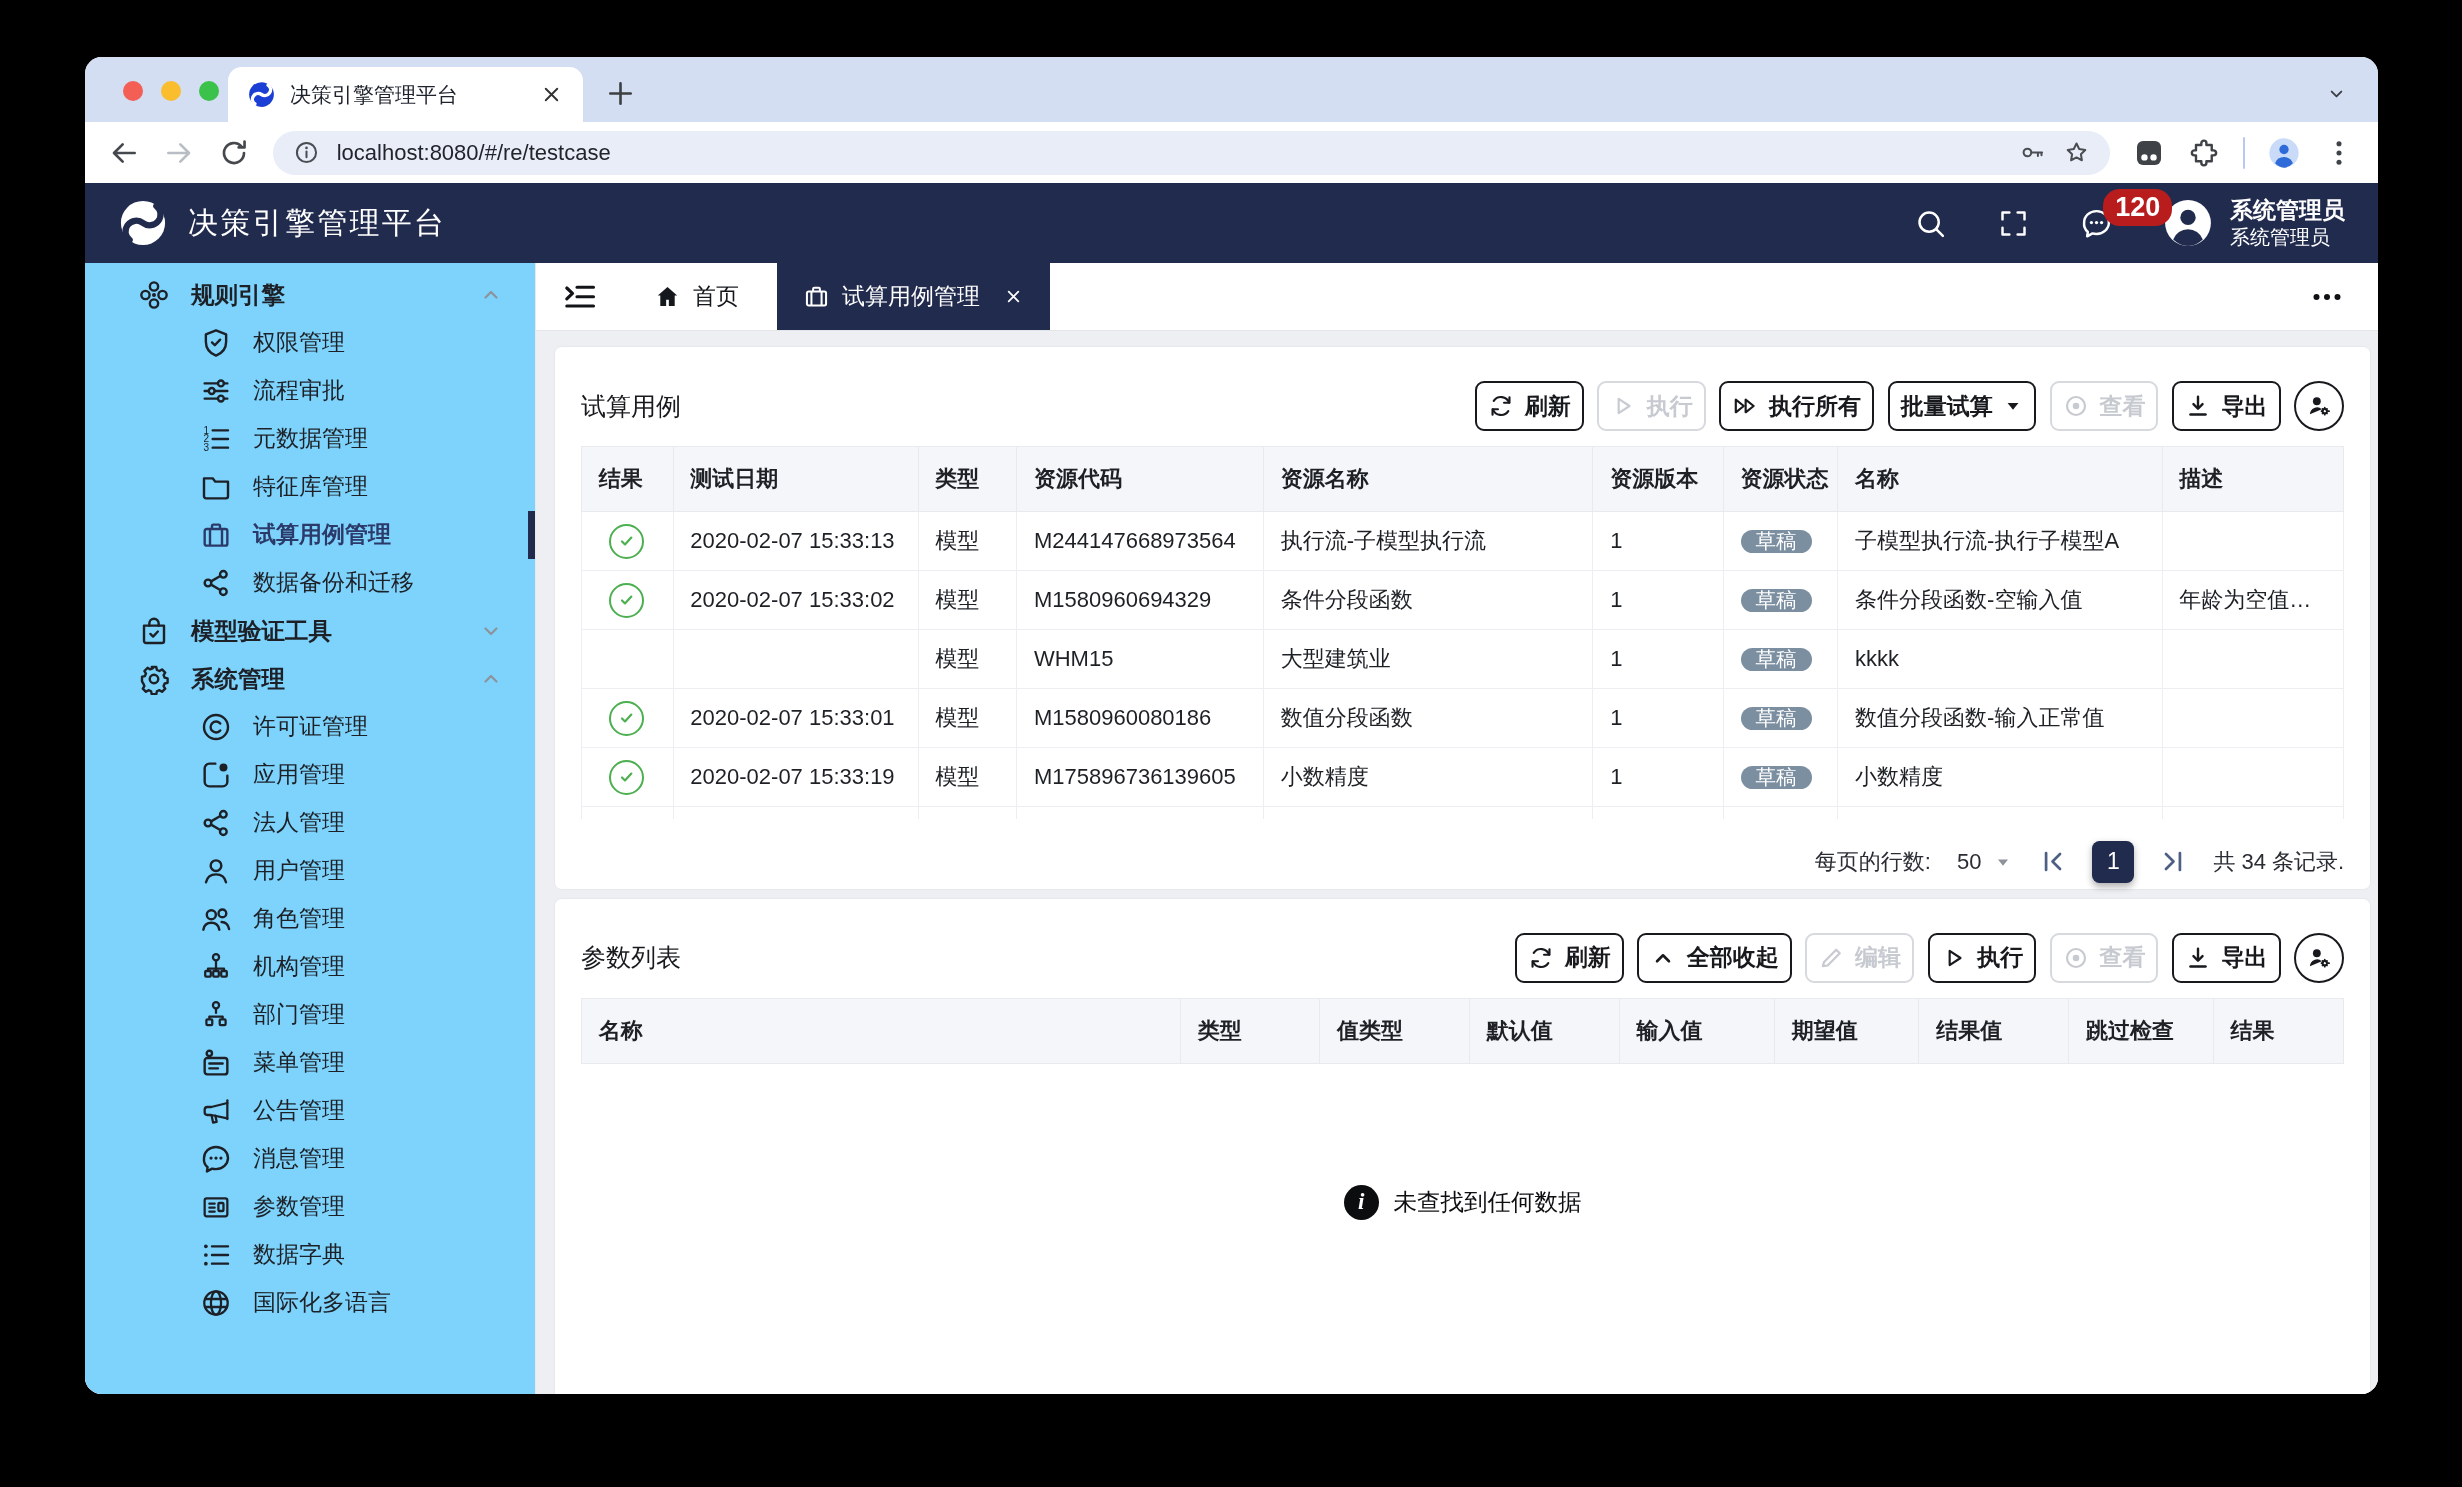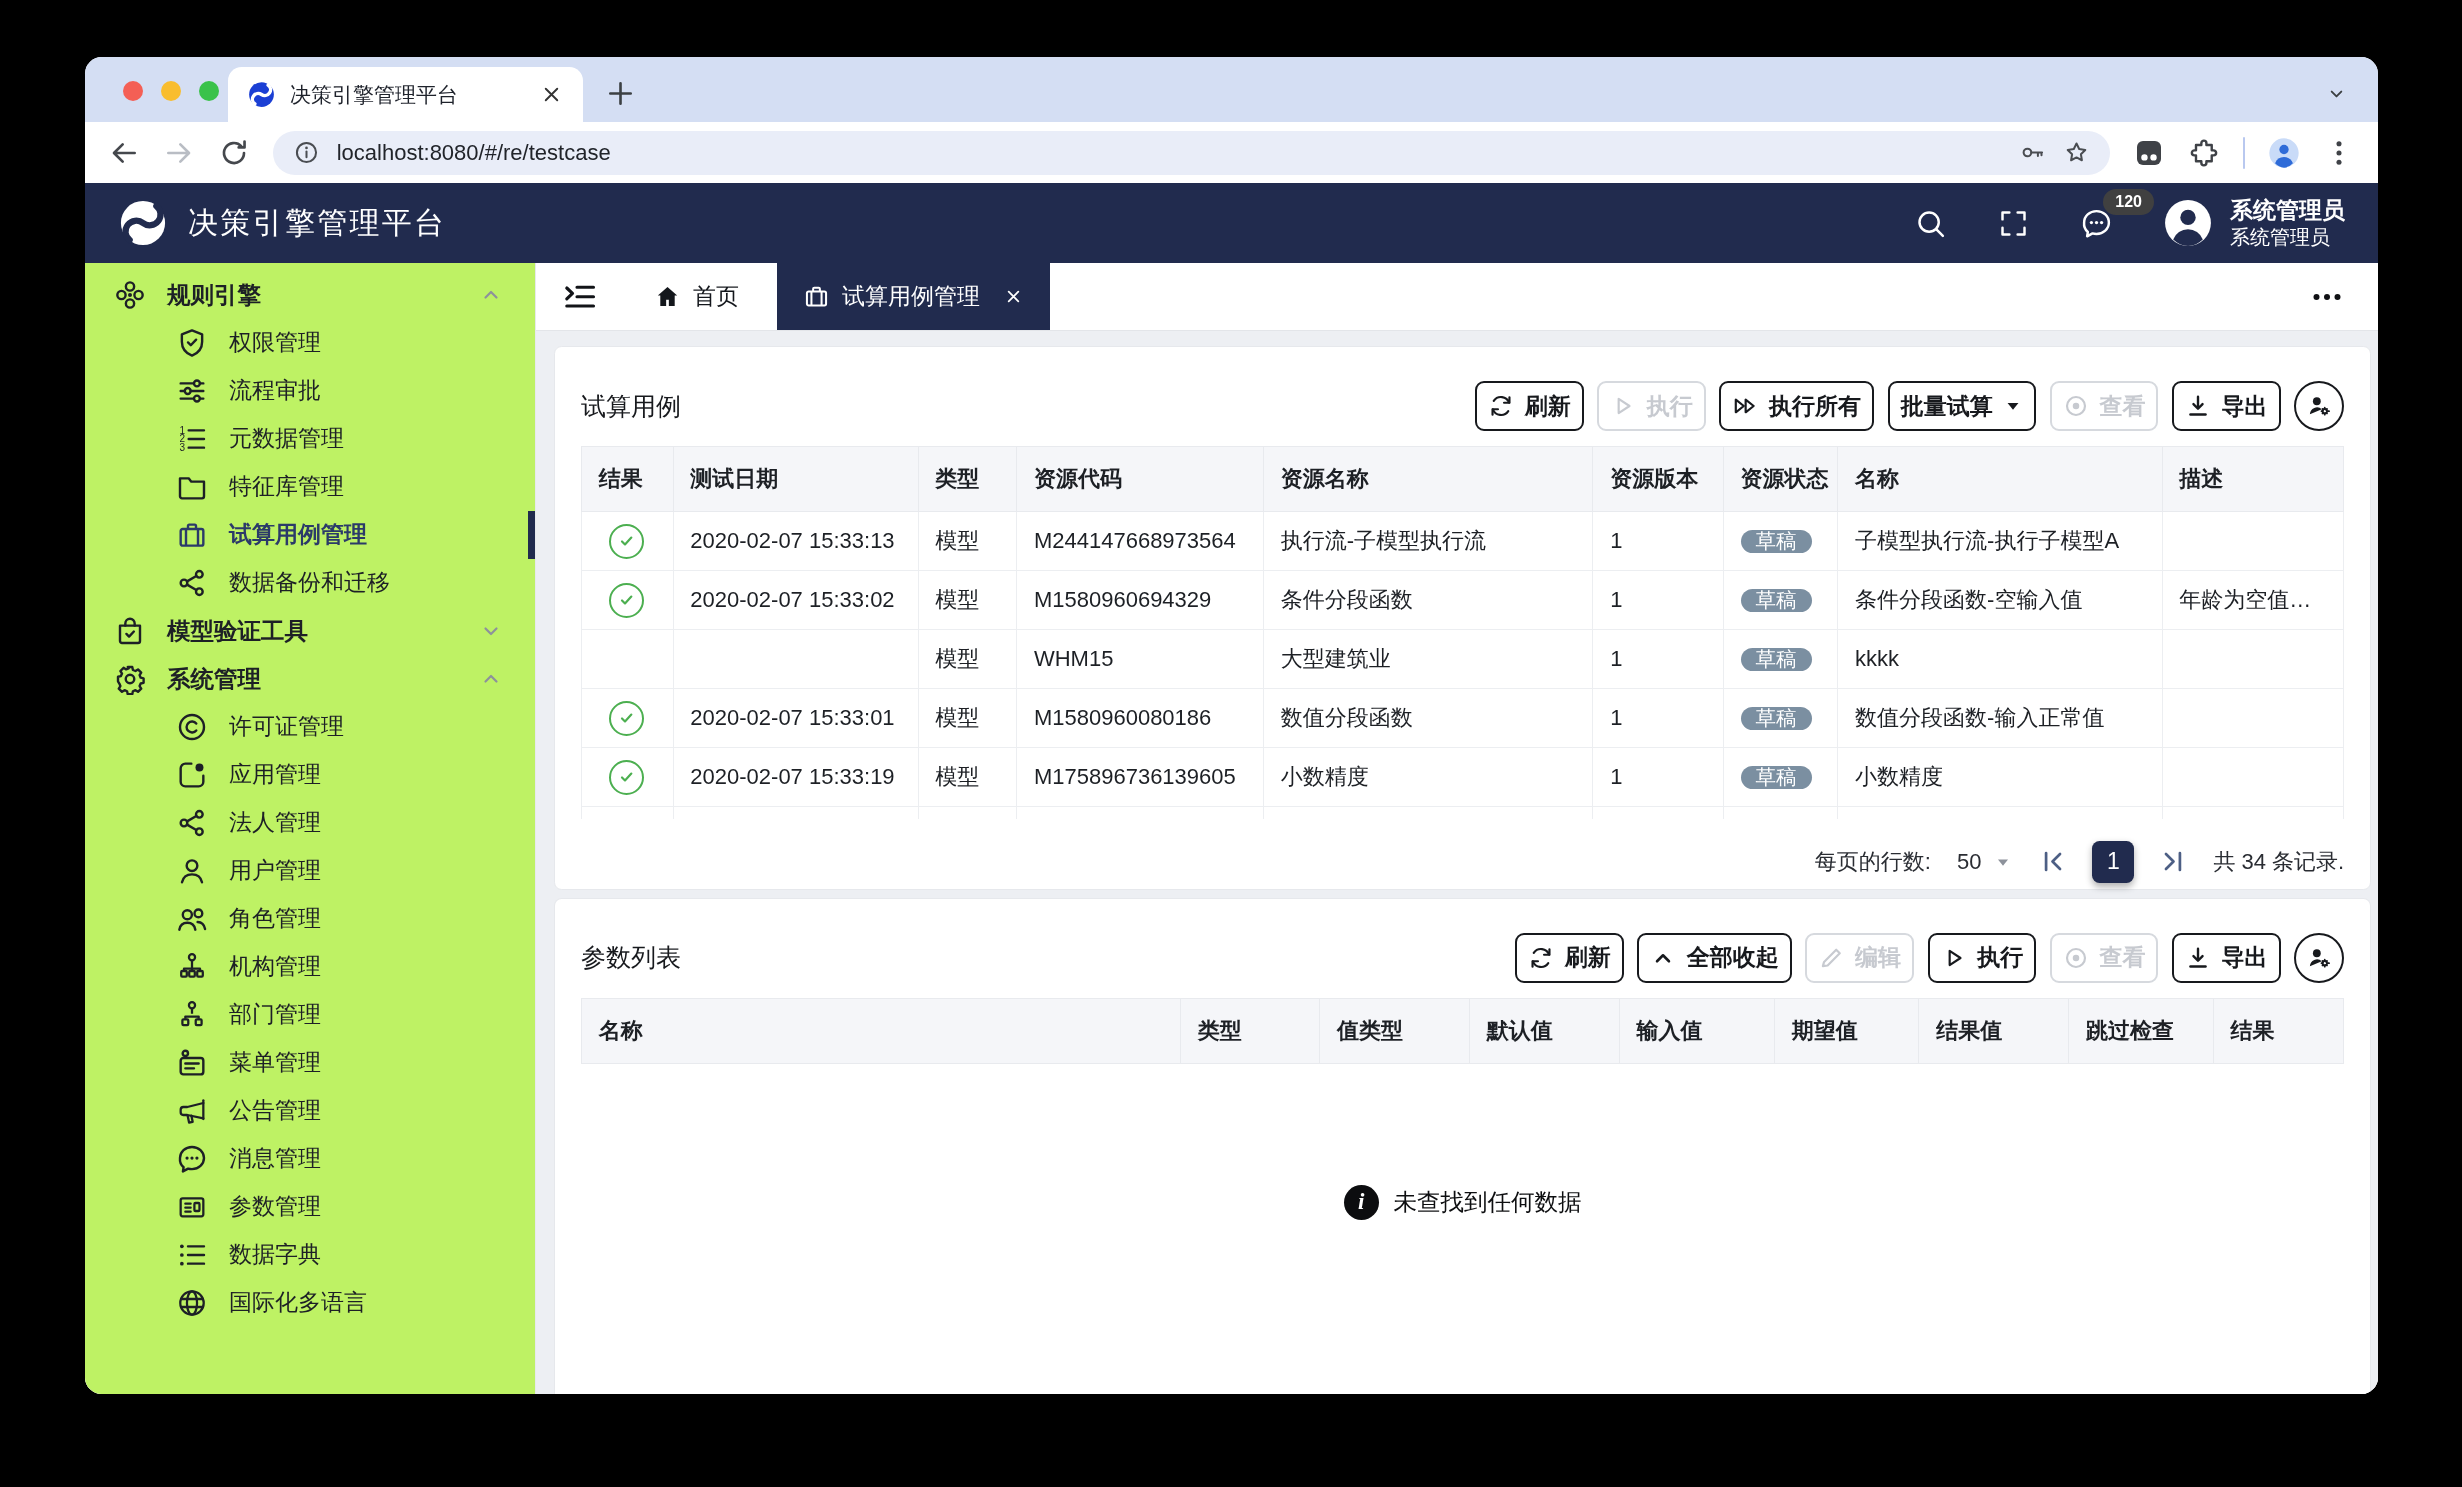--- a/index.html
+++ b/index.html
@@ -27,28 +27,28 @@
   .chrome-right{display:flex;align-items:center;gap:23px;flex:0 0 auto;}
   .cr-ic{width:32px;height:32px;color:#3f4247;}
   .cr-div{width:2.3px;height:32px;background:#b9c8ef;border-radius:1.5px;}
   
   .appbar{height:80px;background:#212b4e;display:flex;align-items:center;padding:0 33px;color:#fff;flex:0 0 auto;}
   .logo{width:50px;height:50px;margin-right:20px;flex:0 0 auto;}
   .app-title{font-size:30px;letter-spacing:2.3px;font-weight:500;white-space:nowrap;}
   .appbar-right{margin-left:auto;display:flex;align-items:center;gap:50px;}
   .hdr-ic{width:33px;height:33px;color:#fff;}
   .msg-wrap{position:relative;}
-  .badge{position:absolute;top:-18px;left:23px;background:#404040;color:#fff;font-size:16px;line-height:1;border-radius:16.7px;padding:5.3px 12px;font-weight:600;}
+  .badge{position:absolute;top:-18px;left:23px;background:#b91c1c;color:#fff;font-size:27px;line-height:1;border-radius:16.7px;padding:5.3px 12px;font-weight:600;}
   .user{display:flex;align-items:center;gap:16.7px;}
   .avatar{width:50px;height:50px;}
   .uname{font-size:23px;font-weight:700;line-height:1.25;}
   .urole{font-size:20px;line-height:1.3;}
   
   .appbody{flex:1;display:flex;min-height:0;background:#edeff3;}
-  .sidebar{width:451px;background:#bef264;border-right:1.5px solid #e7e9ed;padding-top:7.6px;overflow:hidden;flex:0 0 auto;box-sizing:border-box;}
+  .sidebar{width:451px;background:#7dd3fc;border-right:1.5px solid #e7e9ed;padding-top:7.6px;overflow:hidden;flex:0 0 auto;box-sizing:border-box;padding-left:24px;}
   .side-item{height:48px;display:flex;align-items:center;position:relative;color:#1d2026;font-size:23px;}
   .side-item .si{width:32px;height:32px;margin:0 21px 0 29px;flex:0 0 auto;}
   .side-item.group{font-weight:700;font-size:23.5px;}
   .side-item.child{padding-left:91px;font-weight:400;}
   .side-item.child .si{margin:0 21px 0 0;}
   .chev{margin-left:auto;margin-right:32px;width:24px;height:24px;color:#8d929b;flex:0 0 auto;}
   .side-item.active{color:#2b3a69;font-weight:700;}
   .side-item.active::after{content:"";position:absolute;right:0;top:0;width:6.8px;height:100%;background:#212b4e;}
   .main{flex:1;display:flex;flex-direction:column;min-width:0;}
   

